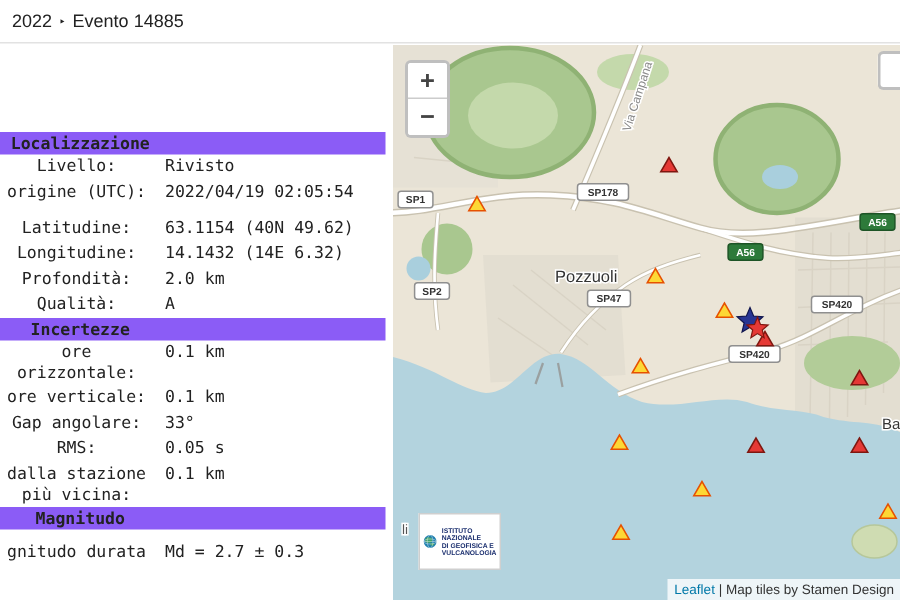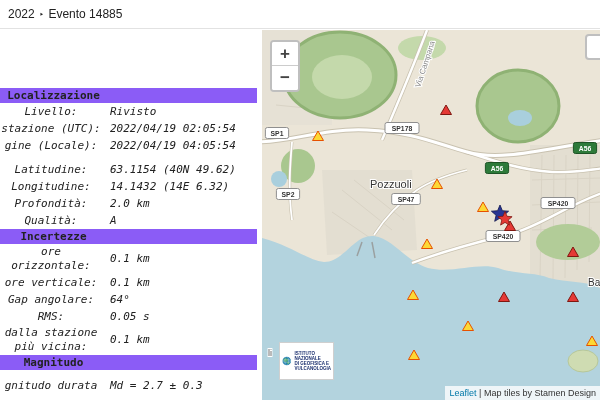--- a/index.html
+++ b/index.html
@@ -8,21 +8,21 @@
   
   .topbar{position:absolute;left:0;top:0;width:600px;height:29px;background:#fff;
           border-bottom:1px solid #e2e2e2;display:flex;align-items:center;
           font-size:12px;color:#222;padding-left:8px;box-sizing:border-box;gap:5px;}
   .topbar .sep{font-size:10px;color:#222;}
   
   .info{position:absolute;left:0;top:88px;width:257px;
         font-family:"DejaVu Sans Mono",monospace;font-size:11px;color:#222;}
   .section-header{background:#8b5cf6;font-weight:bold;height:15px;line-height:15px;
                   text-align:center;padding-right:150px;}
-  .t-row{display:flex;align-items:center;min-height:17px;box-sizing:border-box;padding:1px 0;font-style:italic;}
+  .t-row{display:flex;align-items:flex-start;min-height:17px;box-sizing:border-box;padding:1px 0;}
   .t-label{width:102px;flex:none;text-align:center;white-space:pre-line;line-height:14px;}
   .t-value{margin-left:8px;white-space:pre;line-height:14px;}
   .row-spacer{height:7px;}
   
   .map{position:absolute;left:262px;top:30px;width:338px;height:370px;overflow:hidden;
        background:#ebe5d7;}
   .map svg{display:block;}
   .zoomctl{position:absolute;left:8px;top:10px;width:26px;border:2px solid rgba(0,0,0,.25);
            border-radius:4px;overflow:hidden;background:#fff;}
   .zoomctl button{display:block;width:26px;height:24px;border:0;background:#fff;
@@ -50,26 +50,22 @@
     <span>Evento 14885</span>
   </div>
 
   <div class="info" id="info-table">
       <div class="section-header">Localizzazione</div>
       <div class="t-row">
         <div class="t-label">Livello:</div>
         <div class="t-value">Rivisto</div>
       </div>
       <div class="t-row">
-        <div class="t-label">stazione (UTC):</div>
+        <div class="t-label">origine (UTC):</div>
         <div class="t-value">2022/04/19 02:05:54</div>
-      </div>
-      <div class="t-row">
-        <div class="t-label">gine (Locale):</div>
-        <div class="t-value">2022/04/19 04:05:54</div>
       </div>
       <div class="row-spacer"></div>
       <div class="t-row">
         <div class="t-label">Latitudine:</div>
         <div class="t-value">63.1154 (40N 49.62)</div>
       </div>
       <div class="t-row">
         <div class="t-label">Longitudine:</div>
         <div class="t-value">14.1432 (14E 6.32)</div>
       </div>
@@ -85,21 +81,21 @@
       <div class="t-row">
         <div class="t-label">ore orizzontale:</div>
         <div class="t-value">0.1 km</div>
       </div>
       <div class="t-row">
         <div class="t-label">ore verticale:</div>
         <div class="t-value">0.1 km</div>
       </div>
       <div class="t-row">
         <div class="t-label">Gap angolare:</div>
-        <div class="t-value">64°</div>
+        <div class="t-value">33°</div>
       </div>
       <div class="t-row">
         <div class="t-label">RMS:</div>
         <div class="t-value">0.05 s</div>
       </div>
       <div class="t-row">
         <div class="t-label">dalla stazione
 più vicina:</div>
         <div class="t-value">0.1 km</div>
       </div>

